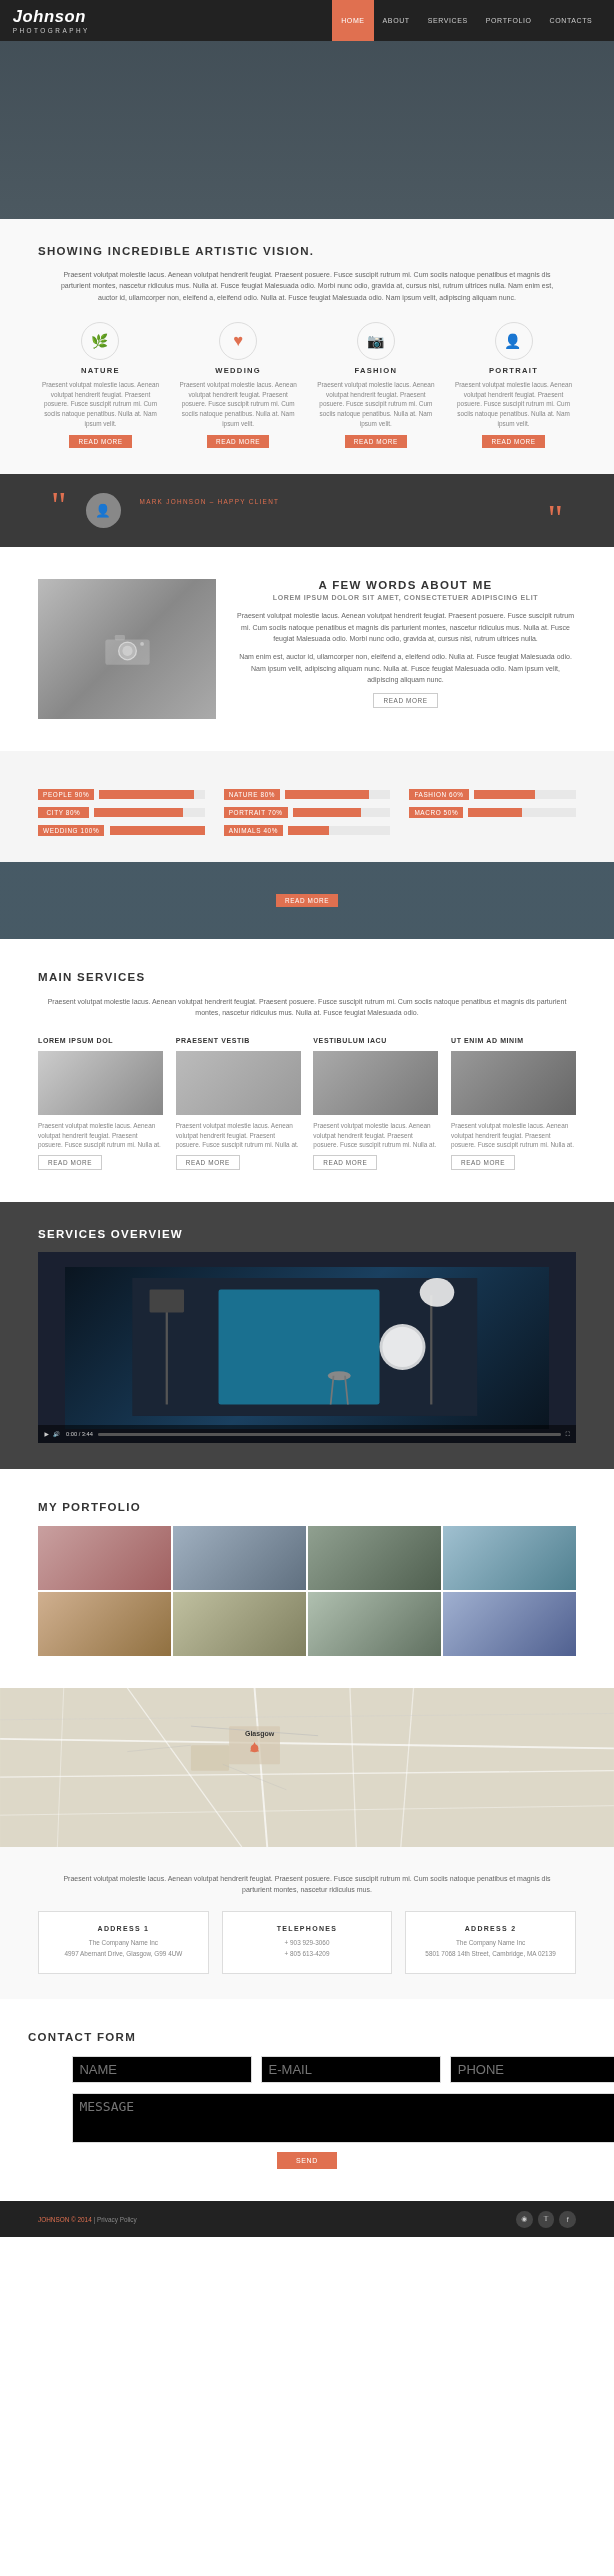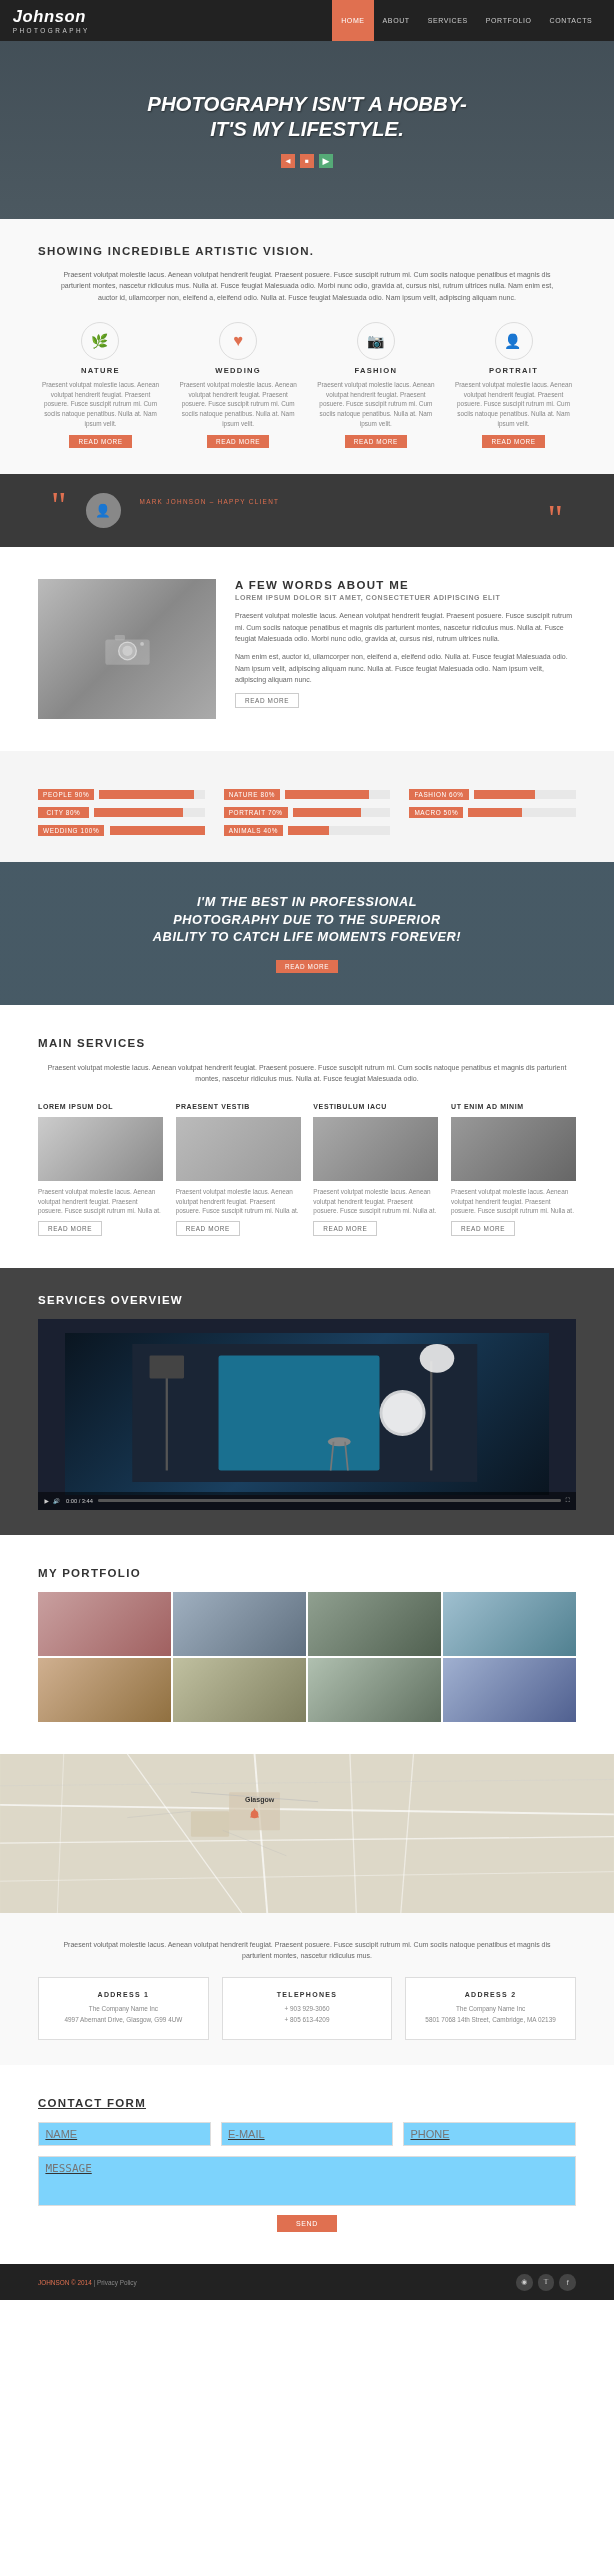--- a/index.html
+++ b/index.html
@@ -234,21 +234,21 @@
       flex-shrink: 0;
       overflow: hidden;
       display: flex; align-items: center; justify-content: center;
     }
     .about-image-placeholder {
       width: 100%; height: 100%;
       background: linear-gradient(135deg, #bbb 0%, #888 50%, #aaa 100%);
       display: flex; align-items: center; justify-content: center;
       font-size: 25.5px; color: #fff;
     }
-    .about-text-area { flex: 1; }
+    .about-text-area { flex: 1; text-align: center; }
     .about-text-area h2 {
       font-size: 11.5px;
       font-weight: bold;
       text-transform: uppercase;
       letter-spacing: 1.3px;
       margin-bottom: 3.2px;
     }
     .about-text-area h3 {
       font-size: 7px;
       color: #888;
@@ -447,42 +447,42 @@
       color: #333;
     }
     .contact-box p {
       font-size: 6.4px;
       color: #888;
       line-height: 1.7;
     }
 
     
     .contact-form-section {
-      padding: 32px 38px;
-      text-decoration: underline;
+      padding: 32px 28px;
     }
     .form-row {
       display: grid;
       grid-template-columns: 1fr 1fr 1fr;
       gap: 9.6px;
       margin-bottom: 9.6px;
     }
     .form-field {
       display: flex;
       flex-direction: column;
       gap: 2.5px;
     }
     .form-field input, .form-field textarea {
       border: 0.6px solid #ddd;
       padding: 5.1px 6.4px;
-      font-size: 11px;
+      font-size: 13px;
       color: #666;
       outline: none;
-      background: #7dd3fc;
+      background: #000000;
       width: 100%;
+      margin-left: 44px;
     }
     .form-field textarea {
       height: 50px;
       resize: none;
     }
     .form-full { grid-column: 1 / -1; }
     .form-submit-area { text-align: center; margin-top: 9.6px; }
     .btn-submit {
       background: #e07050;
       color: #fff;
@@ -533,31 +533,20 @@
     <a class="active">HOME</a>
     <a>ABOUT</a>
     <a>SERVICES</a>
     <a>PORTFOLIO</a>
     <a>CONTACTS</a>
   </nav>
 </header>
 
 <div class="hero">
   <div class="hero-bg"></div>
-  <div class="hero-content">
-    <h1>
-      <span>PHOTOGRAPHY ISN'T A HOBBY-</span><br>
-      <span>IT'S MY LIFESTYLE.</span>
-    </h1>
-    <div class="hero-icons">
-      <div class="hero-icon">◀</div>
-      <div class="hero-icon">■</div>
-      <div class="hero-icon" style="background:#5a7;font-size:9px;">▶</div>
-    </div>
-  </div>
 </div>
 
 <div class="vision-section">
   <h2 class="section-title">SHOWING INCREDIBLE ARTISTIC VISION.</h2>
   <p class="section-text">Praesent volutpat molestie lacus. Aenean volutpat hendrerit feugiat. Praesent posuere. Fusce suscipit rutrum mi. Cum sociis natoque penatibus et magnis dis parturient montes, nascetur ridiculus mus. Nulla at. Fusce feugiat Malesuada odio. Morbi nunc odio, gravida at, cursus nisi, rutrum ultrices nulla. Nam enim est, auctor id, ullamcorper non, eleifend a, eleifend odio. Nulla at. Fusce feugiat Malesuada odio. Nam ipsum velit, adipiscing aliquam nunc.</p>
   <div class="vision-cols">
 
     <div class="vision-col">
       <div class="vision-icon">🌿</div>
       <h4>NATURE</h4>
@@ -670,25 +659,20 @@
       <span class="skill-label">ANIMALS 40%</span>
       <div class="skill-bar-bg">
         <div class="skill-bar-fill" style="width:40%"></div>
       </div>
     </div>
     <div></div>
   </div>
 </div>
 
 <div class="banner-section">
-  <h2>
-    <span>I'M THE BEST IN PROFESSIONAL</span><br>
-    <span>PHOTOGRAPHY DUE TO THE SUPERIOR</span><br>
-    <span>ABILITY TO CATCH LIFE MOMENTS FOREVER!</span>
-  </h2>
   <a class="btn-orange">READ MORE</a>
 </div>
 
 <div class="services-section">
   <h2 class="section-title">MAIN SERVICES</h2>
   <p class="services-intro">Praesent volutpat molestie lacus. Aenean volutpat hendrerit feugiat. Praesent posuere. Fusce suscipit rutrum mi. Cum sociis natoque penatibus et magnis dis parturient montes, nascetur ridiculus mus. Nulla at. Fusce feugiat Malesuada odio.</p>
   <div class="services-grid">
     <div class="service-card">
       <h4>LOREM IPSUM DOL</h4>
       <div class="service-img service-img-1"></div>

